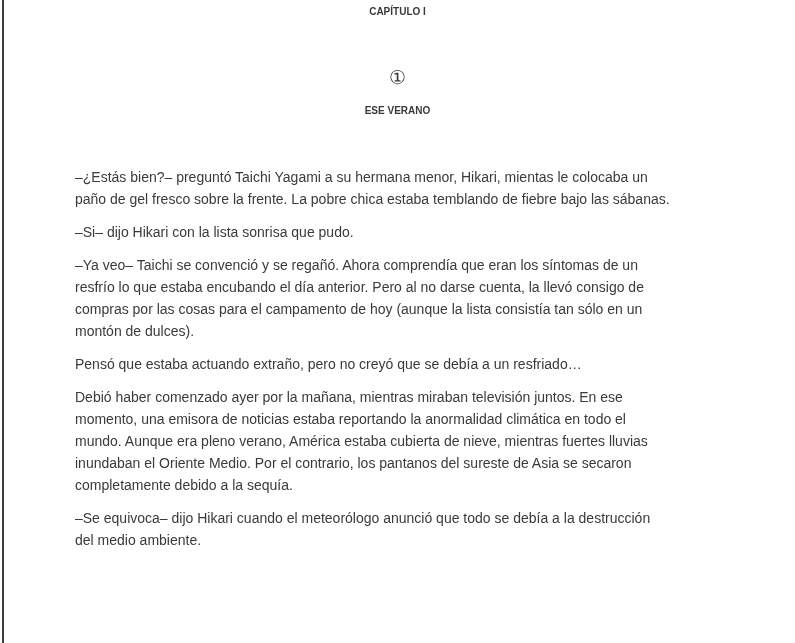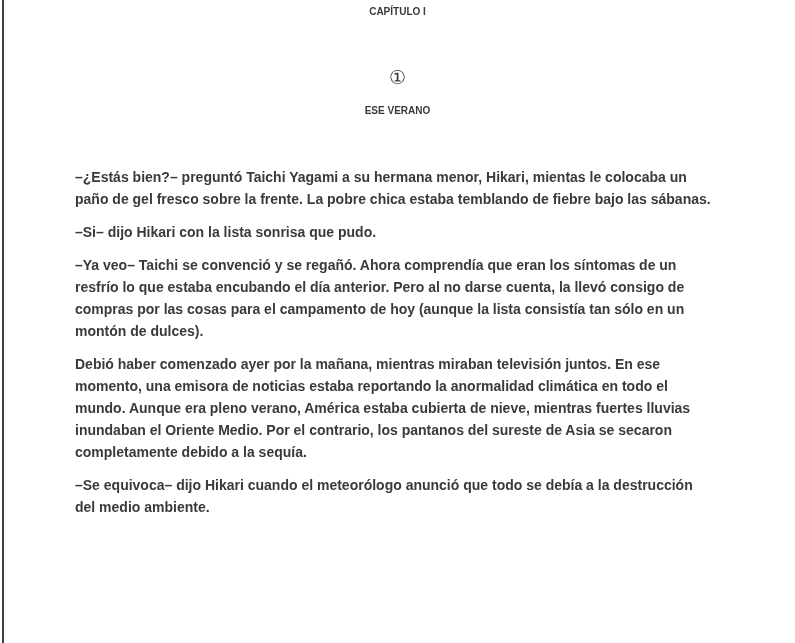--- a/index.html
+++ b/index.html
@@ -46,41 +46,41 @@
     height: 22px;
     margin: 0 0 11px 0;
   }
   .para {
     font-size: 14px;
     line-height: 22px;
     margin: 0 0 11px 0;
     width: 720px;
     white-space: pre-line;
     text-align: left;
-    font-weight: bold;
   }
 </style>
 </head>
 <body>
 
 <div class="frame-line"></div>
 
 <div class="page">
   <div class="heading center">CAPÍTULO I</div>
   <div class="spacer"></div>
   <div class="section-number center">①</div>
   <div class="heading center">ESE VERANO</div>
   <div class="spacer"></div>
   <p class="para">–¿Estás bien?– preguntó Taichi Yagami a su hermana menor, Hikari, mientas le colocaba un
 paño de gel fresco sobre la frente. La pobre chica estaba temblando de fiebre bajo las sábanas.</p>
   <p class="para">–Si– dijo Hikari con la lista sonrisa que pudo.</p>
   <p class="para">–Ya veo– Taichi se convenció y se regañó. Ahora comprendía que eran los síntomas de un
 resfrío lo que estaba encubando el día anterior. Pero al no darse cuenta, la llevó consigo de
 compras por las cosas para el campamento de hoy (aunque la lista consistía tan sólo en un
 montón de dulces).</p>
+  <p class="para">Pensó que estaba actuando extraño, pero no creyó que se debía a un resfriado…</p>
   <p class="para">Debió haber comenzado ayer por la mañana, mientras miraban televisión juntos. En ese
 momento, una emisora de noticias estaba reportando la anormalidad climática en todo el
 mundo. Aunque era pleno verano, América estaba cubierta de nieve, mientras fuertes lluvias
 inundaban el Oriente Medio. Por el contrario, los pantanos del sureste de Asia se secaron
 completamente debido a la sequía.</p>
   <p class="para">–Se equivoca– dijo Hikari cuando el meteorólogo anunció que todo se debía a la destrucción
 del medio ambiente.</p>
 </div>
 
 </body></html>

